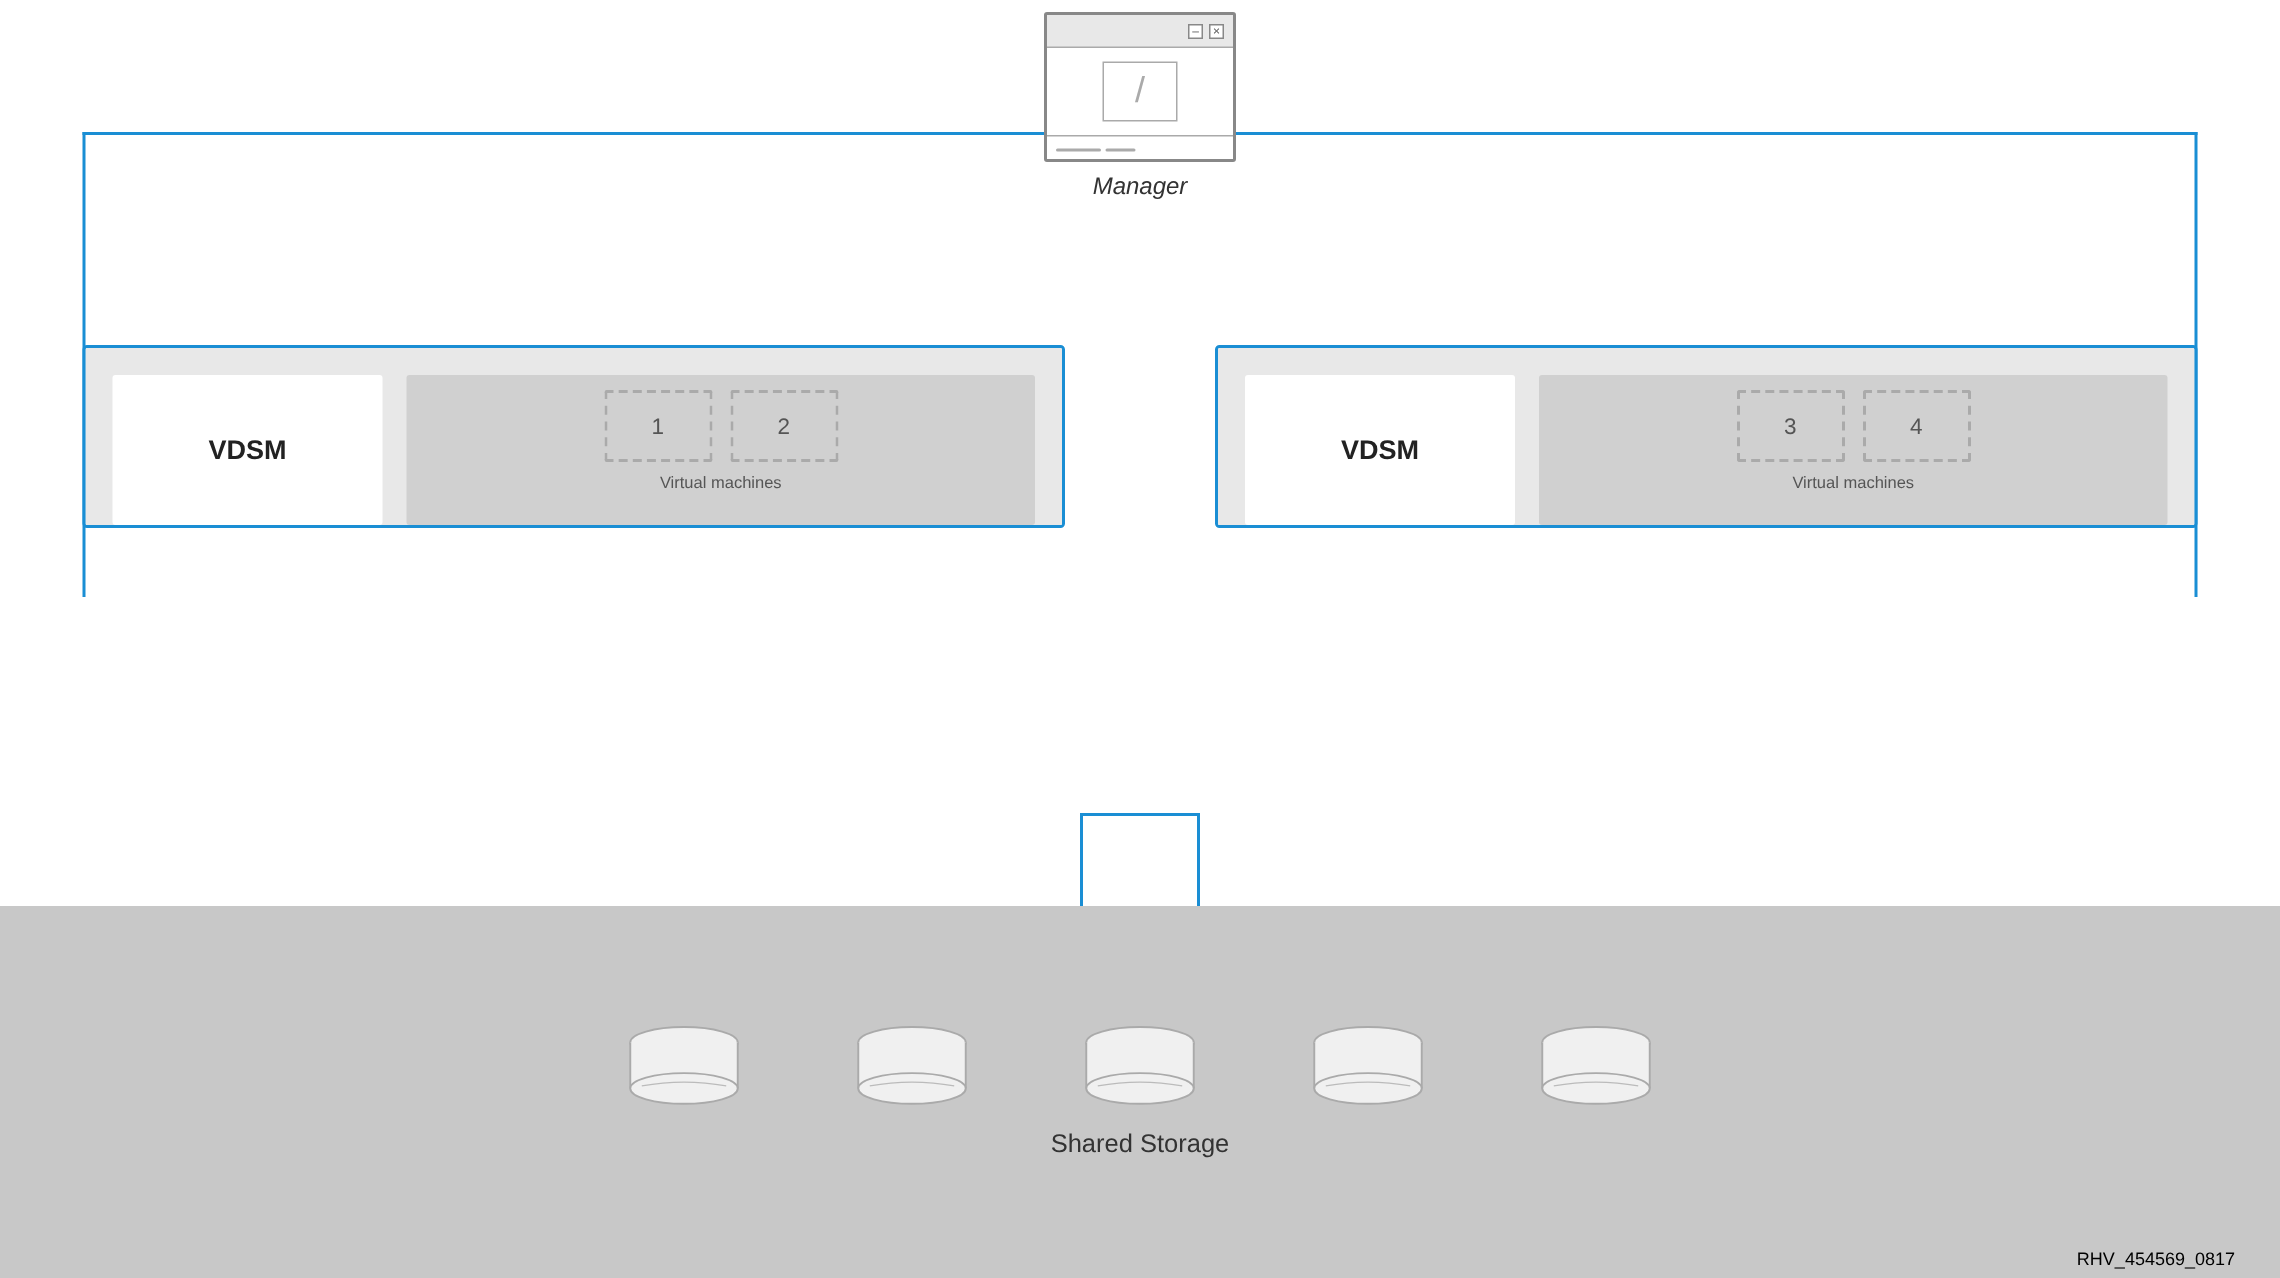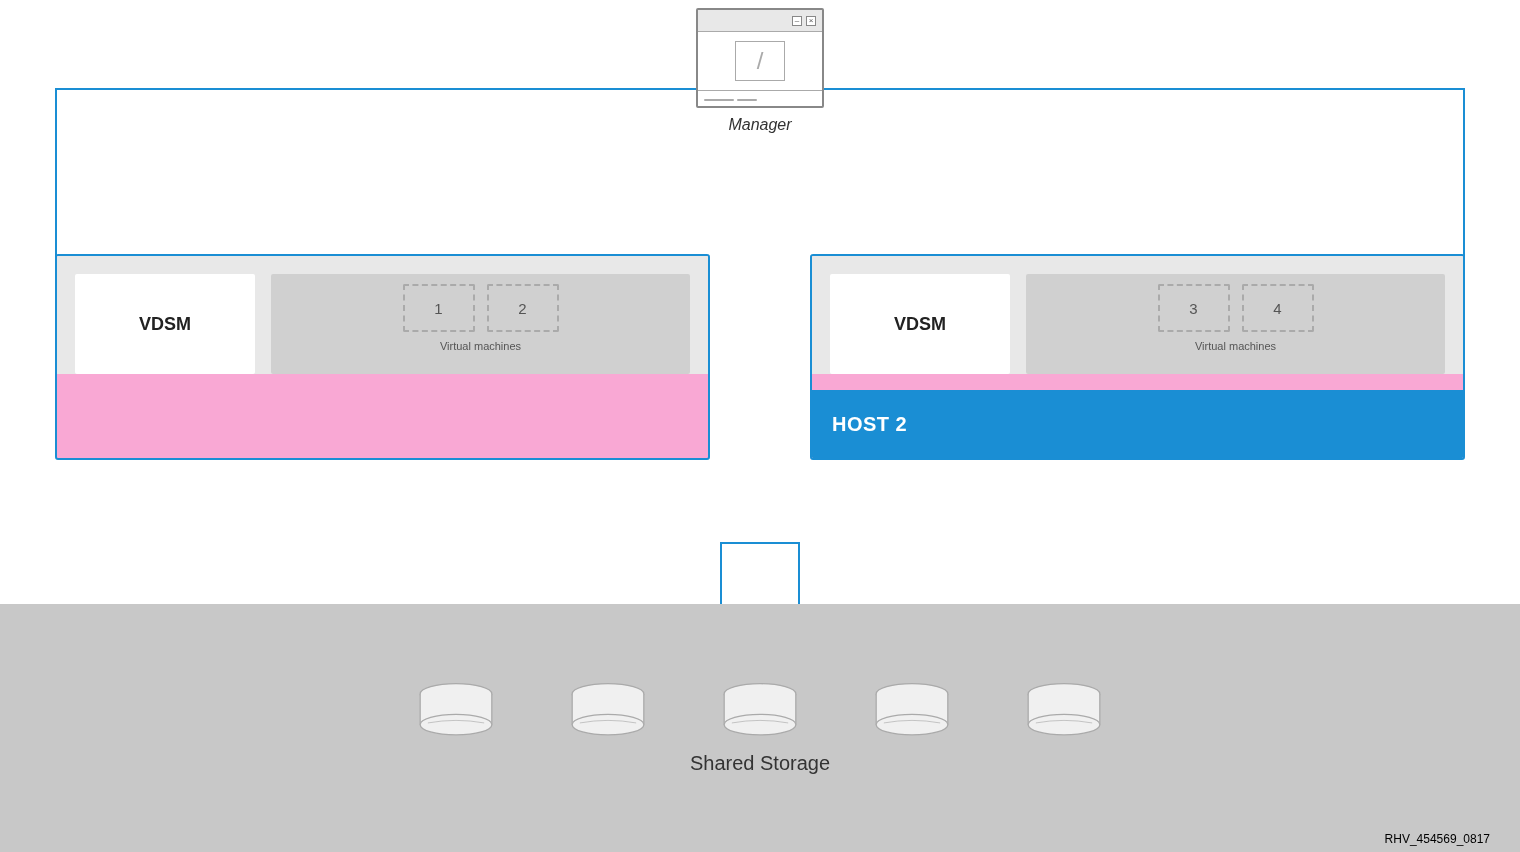--- a/index.html
+++ b/index.html
@@ -126,23 +126,22 @@
       left: 55px;
       right: 55px;
       display: flex;
       gap: 100px;
     }
 
     .host-box {
       flex: 1;
       border: 2px solid #1a8ed4;
       border-radius: 3px;
-      background: #f9a8d4;
+      background: #000000;
       overflow: hidden;
-      margin-top: 24px;
     }
 
     .host-inner {
       padding: 18px 18px 0 18px;
       background: #e8e8e8;
     }
 
     .host-content-row {
       display: flex;
       gap: 16px;
@@ -249,21 +248,21 @@
     }
 
     .storage-disks-row {
       display: flex;
       gap: 62px;
       align-items: center;
       margin-bottom: 12px;
     }
 
     .storage-label {
-      font-size: 20px;
+      font-size: 17px;
       color: #333;
       text-align: center;
       margin-top: 0;
     }
 
     
     .disk {
       width: 90px;
       height: 58px;
       position: relative;
@@ -337,23 +336,20 @@
           <div class="vdsm-box">VDSM</div>
           <div class="vms-section">
             <div class="vm-boxes-row">
               <div class="vm-box">3</div>
               <div class="vm-box">4</div>
             </div>
             <div class="vm-label">Virtual machines</div>
           </div>
         </div>
       </div>
-      <div class="host-footer">
-        <span class="host-label">HOST 2</span>
-      </div>
     </div>
 
   </div>
 
   <div style="position:absolute; bottom:248px; left:50%; margin-left:-40px; width:2px; height:62px; background:#1a8ed4;"></div>
 
   <div style="position:absolute; bottom:248px; left:50%; margin-left:38px; width:2px; height:62px; background:#1a8ed4;"></div>
 
   <div style="position:absolute; bottom:308px; left:50%; margin-left:-40px; width:80px; height:2px; background:#1a8ed4;"></div>
 

